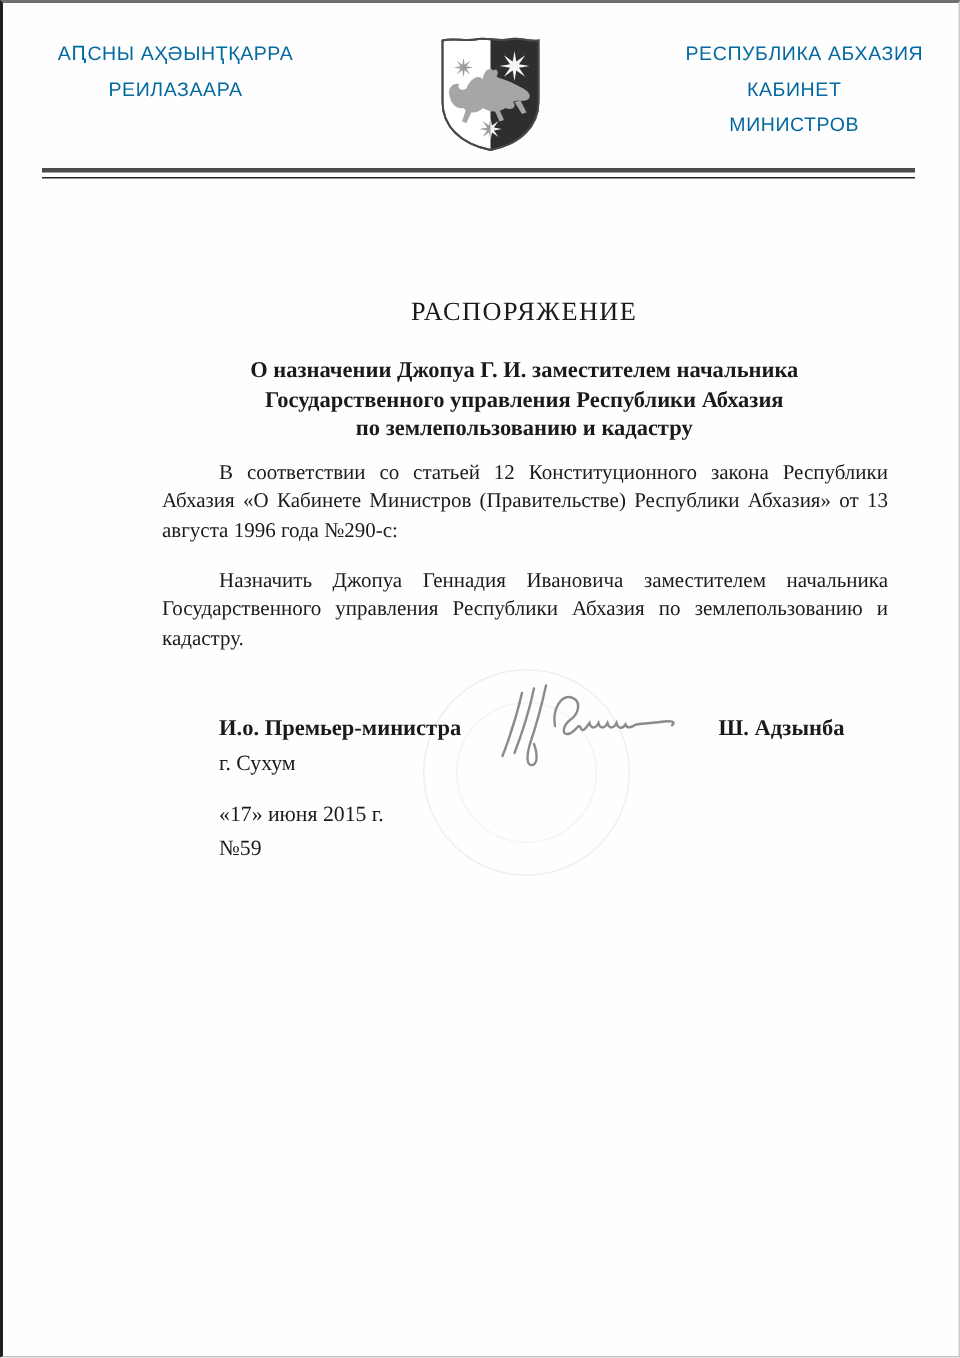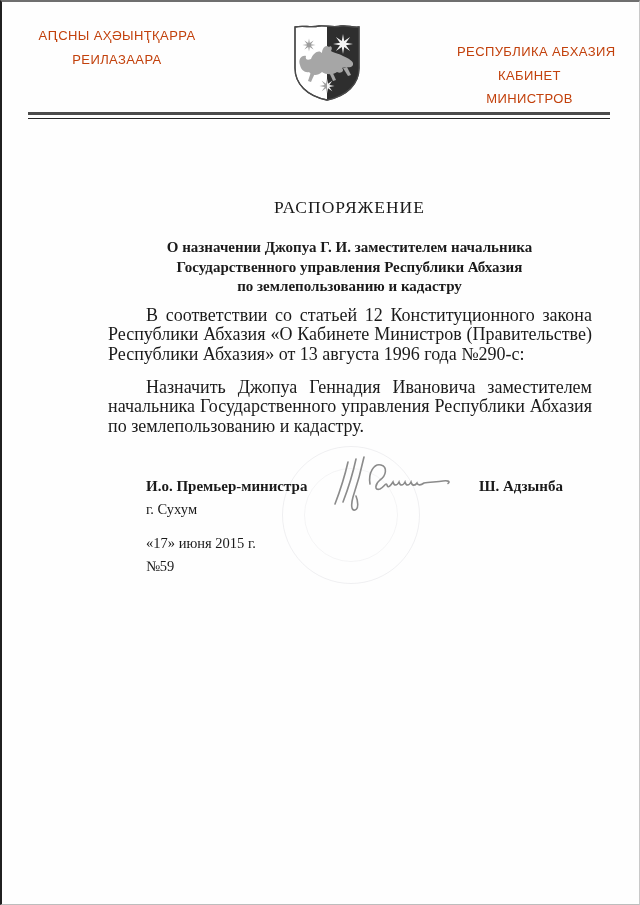--- a/index.html
+++ b/index.html
@@ -16,21 +16,21 @@
     overflow:hidden;
     font-family:"Liberation Serif","DejaVu Serif",serif;
     color:#1a1a1a;
   }
   .abs{position:absolute;}
   .hdr-block{
     font-family:"Liberation Sans","DejaVu Sans",sans-serif;
     font-size:13px;
     letter-spacing:.4px;
     text-align:center;
-    color:#c2410c;
+    color:#0369a1;
   }
   .hdr-line{height:23.5px;line-height:23.5px;white-space:nowrap;}
   .divider{
     left:26px;top:110px;width:582px;height:3px;
     border-top:3px solid #4b4b4b;
     border-bottom:1px solid #262626;
     box-sizing:content-box;
   }
   .doc-title{
     left:106px;top:195px;width:483px;
@@ -38,21 +38,21 @@
     font-weight:normal;font-size:17.5px;letter-spacing:1px;
     white-space:nowrap;
   }
   .subject{
     left:106px;top:236px;width:483px;
     text-align:center;font-weight:bold;font-size:15px;
   }
   .subject div{line-height:19.5px;white-space:nowrap;}
   .body-par{
     left:106px;width:484px;
-    font-size:18px;line-height:19.3px;
+    font-size:14px;line-height:19.3px;
     text-align:justify;text-indent:38px;
   }
   .sig-title{left:144px;top:476px;font-weight:bold;font-size:15px;white-space:nowrap;}
   .sig-name{left:477px;top:476px;font-weight:bold;font-size:15px;white-space:nowrap;}
   .foot-line{left:144px;font-size:14.5px;white-space:nowrap;}
   .stamp{
     left:280px;top:444px;width:136px;height:136px;
     border:1.5px solid rgba(110,110,125,0.10);
     border-radius:50%;
   }
@@ -65,21 +65,21 @@
 </head>
 <body>
 
 <div class="page">
 
   <div class="abs hdr-block" style="left:34px;top:22px;width:162px;">
     <div class="hdr-line">АԤСНЫ АҲӘЫНҬҚАРРА</div>
     <div class="hdr-line">РЕИЛАЗААРА</div>
   </div>
 
-  <div class="abs hdr-block" style="left:455px;top:38px;width:145px;">
+  <div class="abs hdr-block" style="left:455px;top:22px;width:145px;">
     <div class="hdr-line">РЕСПУБЛИКА АБХАЗИЯ</div>
     <div class="hdr-line">КАБИНЕТ</div>
     <div class="hdr-line">МИНИСТРОВ</div>
   </div>
 
   <div class="abs" style="left:291px;top:21px;width:68px;height:80px;">
     <svg width="68" height="80" viewBox="0 0 68 78" xmlns="http://www.w3.org/2000/svg">
       <defs>
         <clipPath id="shieldClip">
           <path d="M2,3 C10,1 18,4 26,2 C32,1 40,4 48,2 C54,1 60,4 66,3 L66,44 C66,60 54,72 34,76 C14,72 2,60 2,44 Z"></path>

